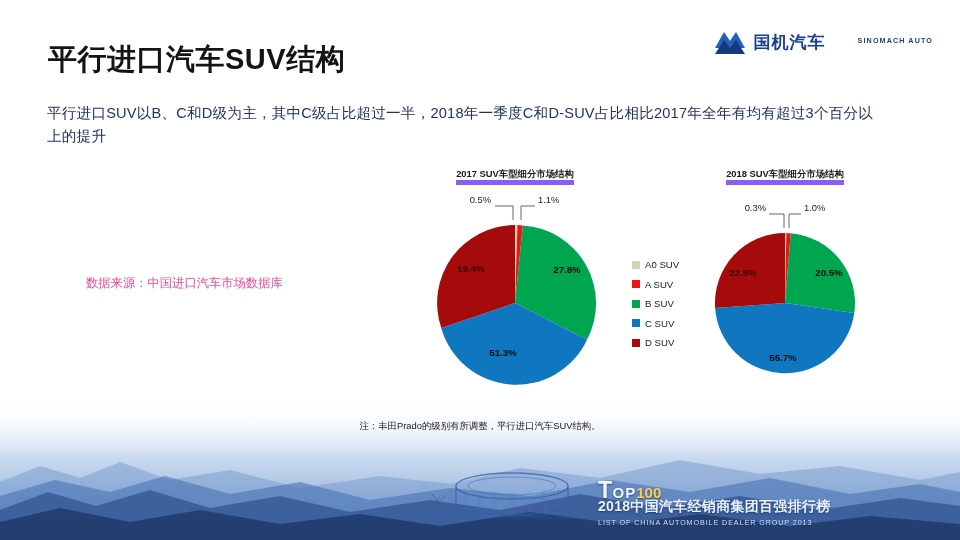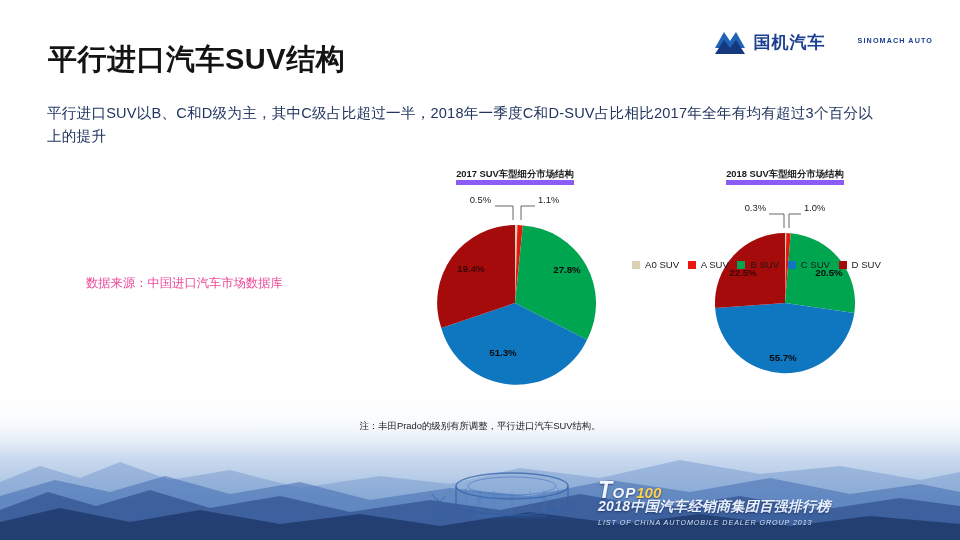--- a/index.html
+++ b/index.html
@@ -13,21 +13,21 @@
   
   .photo-band{position:absolute;left:0;right:0;bottom:0;height:152px;overflow:hidden;
     background:linear-gradient(180deg,#ffffff 0%,#eef3fa 16%,#dae6f5 34%,#b9cde8 58%,#8fb0d8 78%,#6e96c9 100%);}
   .mist{position:absolute;left:0;right:0;top:0;height:70px;
     background:linear-gradient(180deg,rgba(255,255,255,1) 0%,rgba(255,255,255,.75) 45%,rgba(255,255,255,0) 100%);}
   .ridge{position:absolute;bottom:0;left:0;width:100%;}
   .ridge svg{display:block;width:100%;height:100%;}
 
   
   .banner{position:absolute;left:0;bottom:0;width:100%;height:78px;overflow:hidden;}
-  .banner-inner{position:absolute;left:430px;bottom:10px;width:330px;height:62px;font-style:italic;}
+  .banner-inner{position:absolute;left:430px;bottom:10px;width:330px;height:62px;}
   .stadium{position:absolute;left:0;bottom:4px;width:160px;height:58px;opacity:.85;}
   .top100{position:absolute;left:168px;bottom:28px;color:#f2f7ff;
     font-weight:bold;letter-spacing:.5px;text-shadow:0 1px 2px rgba(10,30,70,.6);}
   .top100 .t{font-size:23px;line-height:20px;}
   .top100 .op{font-size:15px;letter-spacing:1px;}
   .top100 .hundred{font-size:15px;color:#ffd24d;letter-spacing:0px;}
   .banner-cn{position:absolute;left:168px;bottom:14px;font-size:14px;color:#eaf2ff;
     font-weight:bold;letter-spacing:.3px;text-shadow:0 1px 2px rgba(10,30,70,.6);white-space:nowrap;}
   .banner-en{position:absolute;left:168px;bottom:3px;font-size:7.2px;color:#cfe0f5;
     letter-spacing:.9px;white-space:nowrap;text-shadow:0 1px 1px rgba(10,30,70,.5);}
@@ -54,21 +54,21 @@
   .chart.c2018{left:270px;}
   .chart-title{position:absolute;top:0;left:0;width:100%;text-align:center;
     font-size:9.4px;font-weight:bold;color:#1a1a1a;}
   .chart-title span{border-bottom:5px solid #8b5cf6;padding-bottom:1px;}
   .pie-wrap{position:absolute;left:0;top:0;width:240px;height:230px;}
   .pie-wrap svg{display:block;}
   .slice-label{font-size:9.7px;font-weight:bold;}
   .callout-label{font-size:9.4px;fill:#1a1a1a;}
 
   
-  .legend{position:absolute;left:632px;top:259px;display:flex;flex-direction:row;gap:8.5px;}
+  .legend{position:absolute;left:632px;top:259px;display:flex;flex-direction:column;gap:8.5px;}
   .legend-item{display:flex;align-items:center;gap:5px;}
   .legend-sw{width:8px;height:8px;display:inline-block;}
   .legend-lb{font-size:9.6px;color:#1a1a1a;}
 
   
   .footnote{position:absolute;left:0;top:420px;width:100%;text-align:center;
     font-size:9.4px;color:#222;}
 </style>
 </head>
 <body>

